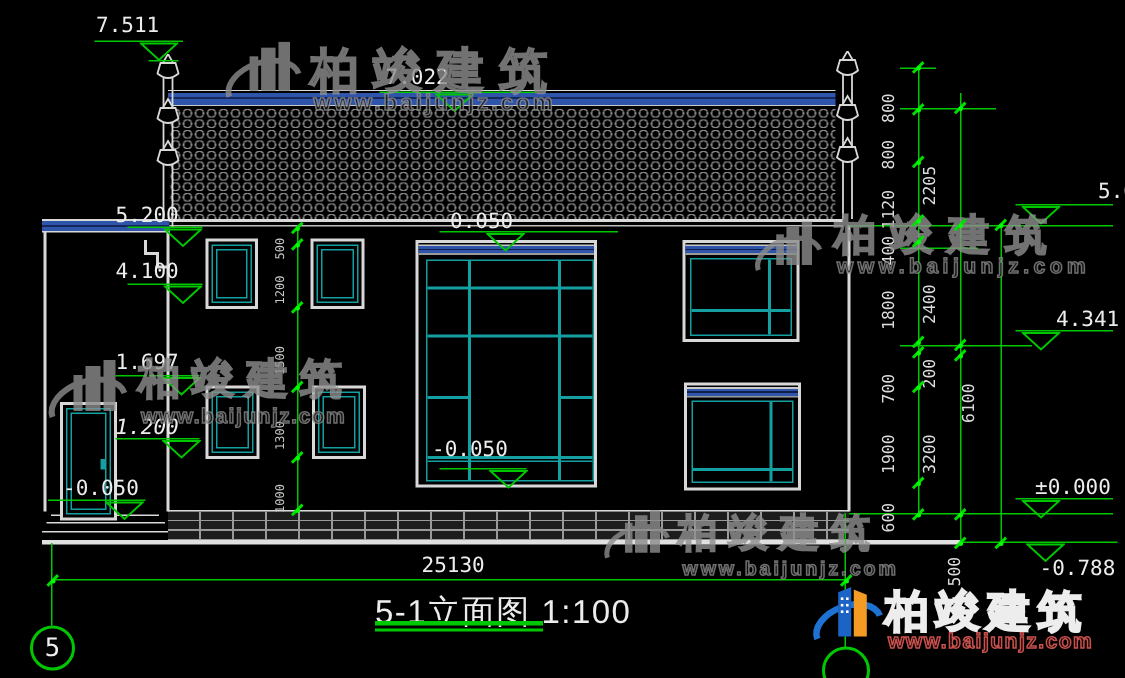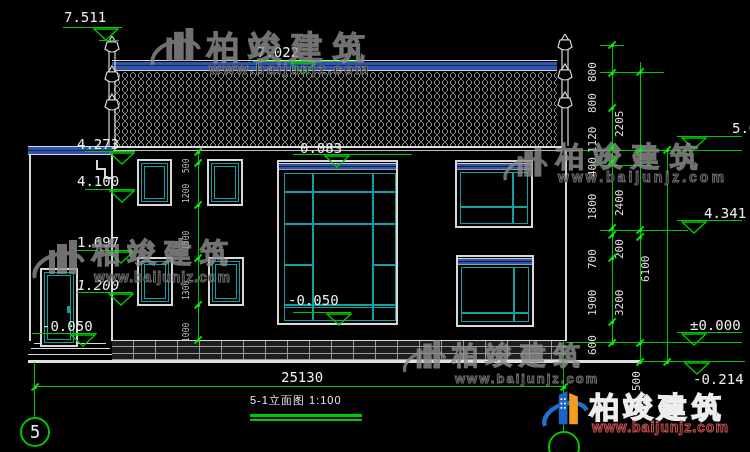--- a/index.html
+++ b/index.html
@@ -35,21 +35,21 @@
   .wm-url{position:absolute;font-family:"Liberation Sans",sans-serif;font-weight:bold;
          color:#151515;-webkit-text-stroke:1px #8a8a8a;white-space:nowrap;}
   .brand-cn{position:absolute;font-family:"Liberation Sans",sans-serif;font-weight:bold;
          color:#0c0c0c;-webkit-text-stroke:1.5px #ededed;white-space:nowrap;z-index:9;}
   .brand-url{position:absolute;font-family:"Liberation Sans",sans-serif;font-weight:bold;
          color:#120404;-webkit-text-stroke:1px #c8514e;white-space:nowrap;z-index:9;}
   .axis-circle{position:absolute;border:2px solid #00c800;border-radius:50%;background:#000;
          color:#efefef;display:flex;align-items:center;justify-content:center;
          font-size:17px;z-index:4;}
   .title-cn{position:absolute;color:#ececec;font-family:"Liberation Sans",sans-serif;
-         font-size:11px;letter-spacing:1px;white-space:nowrap;z-index:6;}
+         font-size:22px;letter-spacing:1px;white-space:nowrap;z-index:6;}
 </style>
 </head>
 <body>
 
 <div id="canvas">
 
   <div class="abs" style="left:112px;top:60px;width:445px;height:12px;z-index:2;
        background:linear-gradient(#dcdcdc 0 1px,#000 1px 2px,#2e55aa 2px 5px,#16275c 5px 6px,#2e55aa 6px 10px,#c9c9c9 10px 11px,#000 11px);"></div>
   <div class="tiles"></div>
   <div class="hl" style="left:108px;top:146px;width:454px;"></div>
@@ -156,27 +156,27 @@
       <polygon points="1,1 25,1 13,12" fill="none" stroke="#00c800" stroke-width="1.3"></polygon>
     </svg>
   <div class="ghl" style="left:99px;top:40px;width:20px;"></div>
 
   <span class="mk-label" style="left:257px;top:44px;">7.022</span>
   <div class="ghl" style="left:253px;top:61px;width:104px;"></div>
   <svg class="tri" style="left:290px;top:62px;" width="26" height="13">
       <polygon points="1,1 25,1 13,12" fill="none" stroke="#00c800" stroke-width="1.3"></polygon>
     </svg>
 
-  <span class="mk-label" style="left:300px;top:140px;">0.083</span>
+  <span class="mk-label" style="left:300px;top:140px;">0.050</span>
   <div class="ghl" style="left:293px;top:154px;width:119px;"></div>
   <svg class="tri" style="left:324px;top:155px;" width="26" height="13">
       <polygon points="1,1 25,1 13,12" fill="none" stroke="#00c800" stroke-width="1.3"></polygon>
     </svg>
 
-  <span class="mk-label" style="left:77px;top:136px;">4.273</span>
+  <span class="mk-label" style="left:77px;top:136px;">5.200</span>
   <div class="ghl" style="left:85px;top:151px;width:50px;"></div>
   <svg class="tri" style="left:109px;top:152px;" width="26" height="13">
       <polygon points="1,1 25,1 13,12" fill="none" stroke="#00c800" stroke-width="1.3"></polygon>
     </svg>
 
   <span class="mk-label" style="left:77px;top:173px;">4.100</span>
   <div class="ghl" style="left:85px;top:189px;width:50px;"></div>
   <svg class="tri" style="left:109px;top:190px;" width="26" height="13">
       <polygon points="1,1 25,1 13,12" fill="none" stroke="#00c800" stroke-width="1.3"></polygon>
     </svg>
@@ -216,21 +216,21 @@
   <svg class="tri" style="left:681px;top:221px;" width="26" height="13">
       <polygon points="1,1 25,1 13,12" fill="none" stroke="#00c800" stroke-width="1.3"></polygon>
     </svg>
 
   <span class="mk-label" style="left:690px;top:317px;">±0.000</span>
   <div class="ghl" style="left:677px;top:332px;width:65px;"></div>
   <svg class="tri" style="left:681px;top:333px;" width="26" height="13">
       <polygon points="1,1 25,1 13,12" fill="none" stroke="#00c800" stroke-width="1.3"></polygon>
     </svg>
 
-  <span class="mk-label" style="left:693px;top:371px;">-0.214</span>
+  <span class="mk-label" style="left:693px;top:371px;">-0.788</span>
   <svg class="tri" style="left:684px;top:362px;" width="26" height="13">
       <polygon points="1,1 25,1 13,12" fill="none" stroke="#00c800" stroke-width="1.3"></polygon>
     </svg>
 
   <div class="ghl" style="left:566px;top:150px;width:176px;"></div>
   <div class="ghl" style="left:600px;top:72px;width:64px;"></div>
   <div class="ghl" style="left:600px;top:45px;width:24px;"></div>
   <div class="ghl" style="left:600px;top:165px;width:52px;"></div>
   <div class="ghl" style="left:600px;top:230px;width:88px;"></div>
   <div class="ghl" style="left:566px;top:342px;width:176px;"></div>

